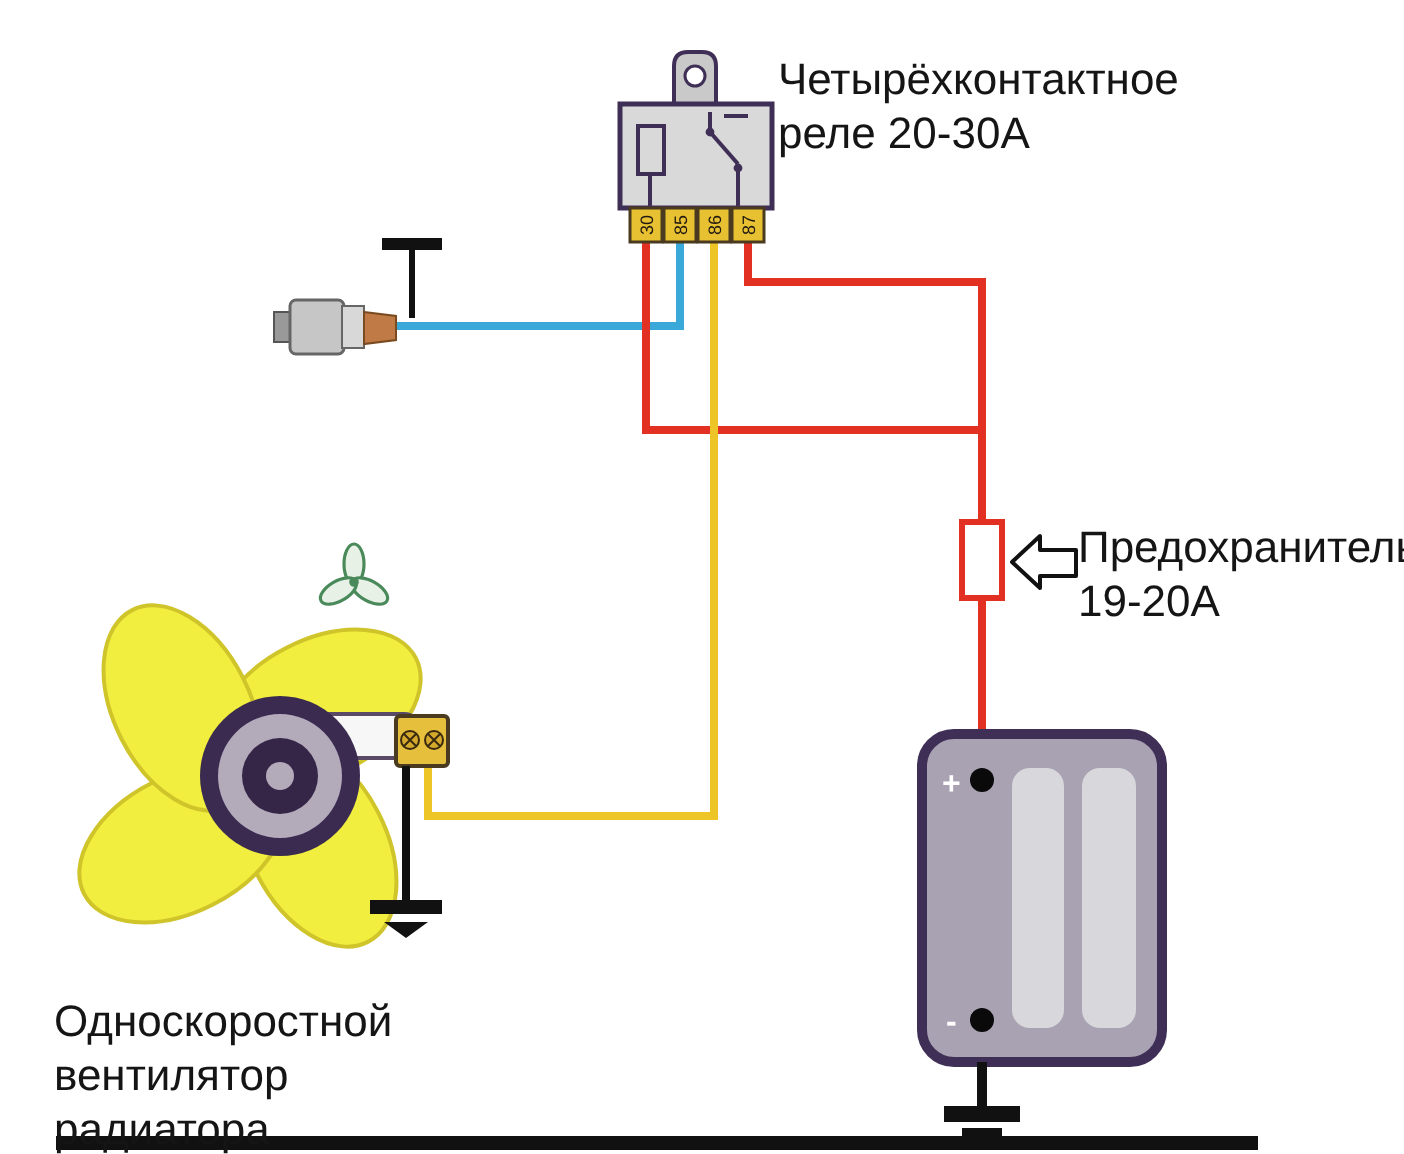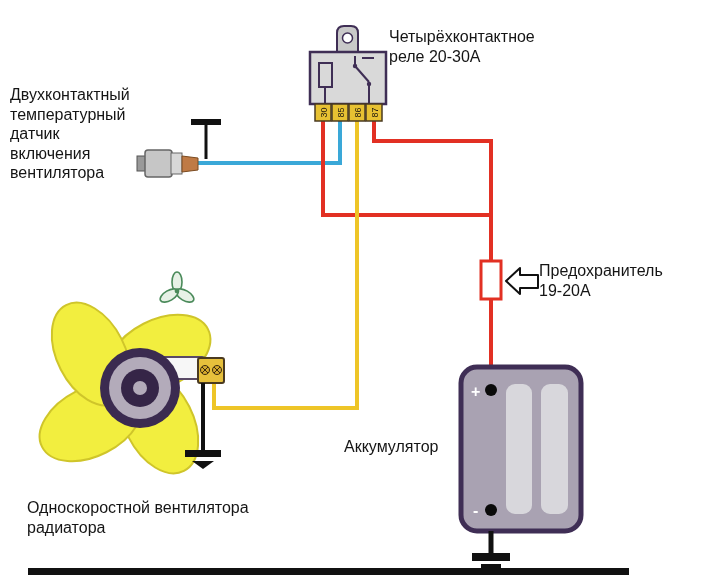--- a/index.html
+++ b/index.html
@@ -2,21 +2,21 @@
 <html style="--wire_red: #e23023; --wire_blue: #3aa8d8; --wire_yellow: #eec527; --wire_black: #111111; --outline_purple: #3f2e55; --relay_fill: #d9d9d9; --relay_tab: #c9c9c9; --terminal_yellow: #e7c132; --fan_yellow: #f2ee3f; --fan_stroke: #cfc52a; --hub_dark: #3b2b50; --hub_gray: #b3abba; --battery_fill: #a9a2b2; --battery_panel: #d8d7dc; --connector_yellow: #e6c03c; --copper: #bf7a45; --mini_fan_green: #4a8a5a; --bg: #ffffff;"><head>
 <meta charset="utf-8">
 <style>
   html,body { margin:0; padding:0; background:#fff; }
   .stage {
     position:relative; width:702px; height:577px; background:#fff;
     font-family:"Liberation Sans", sans-serif; overflow:hidden;
   }
   .stage svg { position:absolute; left:0; top:0; }
   .label {
-    position:absolute; white-space:pre-line; font-size:16px; color:#151515;
+    position:absolute; white-space:pre-line; font-size:22px; color:#151515;
     line-height:1.22; font-family:"Liberation Sans", sans-serif;
   }
   .lbl-relay   { left:389px; top:27px;  width:230px; }
   .lbl-sensor  { left:10px;  top:85px;  width:170px; }
   .lbl-fuse    { left:539px; top:261px; width:160px; }
   .lbl-battery { left:344px; top:437px; width:120px; }
   .lbl-fan     { left:27px;  top:498px; width:280px; }
 
   .w { fill:none; stroke-width:4; stroke-linecap:square; }
   .red    { stroke:var(--wire_red); }
@@ -140,23 +140,17 @@
       <line x1="491" y1="531" x2="491" y2="553" stroke="#111" stroke-width="5"></line>
       <rect class="gnd" x="472" y="553" width="38" height="8"></rect>
       <rect class="gnd" x="481" y="564" width="20" height="5"></rect>
     </g>
 
     <rect class="gnd" x="28" y="568" width="601" height="7"></rect>
   </svg>
 
   <div class="label lbl-relay">Четырёхконтактное
 реле 20-30А</div>
-  <div class="label lbl-sensor">Двухконтактный
-температурный
-датчик
-включения
-вентилятора</div>
   <div class="label lbl-fuse">Предохранитель
 19-20А</div>
-  <div class="label lbl-battery">Аккумулятор</div>
-  <div class="label lbl-fan">Односкоростной вентилятора
+  <div class="label lbl-fan">Односкоростной вентилятор
 радиатора</div>
 </div>
 
 </body></html>

